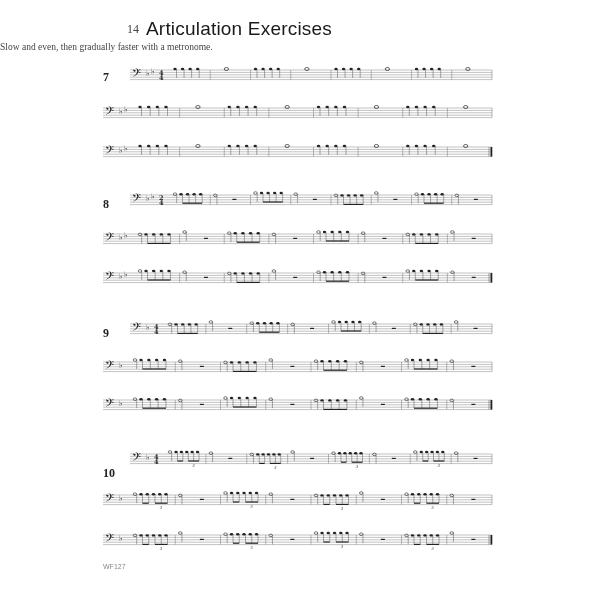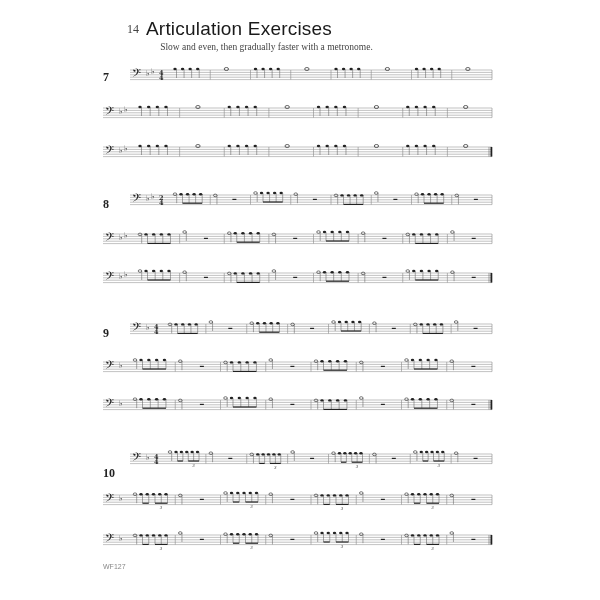--- a/index.html
+++ b/index.html
@@ -1,19 +1,19 @@
 <!DOCTYPE html>
 <html><head>
 <meta charset="utf-8">
 <style>
   html,body{margin:0;padding:0;background:#fff;}
   body{width:600px;height:600px;position:relative;overflow:hidden;font-family:"Liberation Serif",serif;color:#222;}
   .page-num{position:absolute;left:103px;top:22px;font-size:12px;color:#444;margin-left:24px;}
   .title{position:absolute;left:0;width:478px;top:18px;text-align:center;font-family:"Liberation Sans",sans-serif;font-size:19px;color:#1a1a1a;letter-spacing:0.2px;}
-  .subtitle{position:absolute;left:0;width:533px;top:42px;text-align:center;font-size:9.5px;color:#444;}
+  .subtitle{position:absolute;left:0;width:533px;top:42px;text-align:left;font-size:9.5px;color:#444;}
   .ex-num{position:absolute;left:103px;font-size:12px;font-weight:bold;color:#222;}
   .footer{position:absolute;left:103px;top:563px;font-size:7px;color:#888;font-family:"Liberation Sans",sans-serif;}
   svg.staff{position:absolute;left:0;overflow:visible;}
 </style>
 </head>
 <body>
 
 <div class="page-num">14</div>
 <div class="title">Articulation Exercises</div>
 <div class="subtitle">Slow and even, then gradually faster with a metronome.</div>

